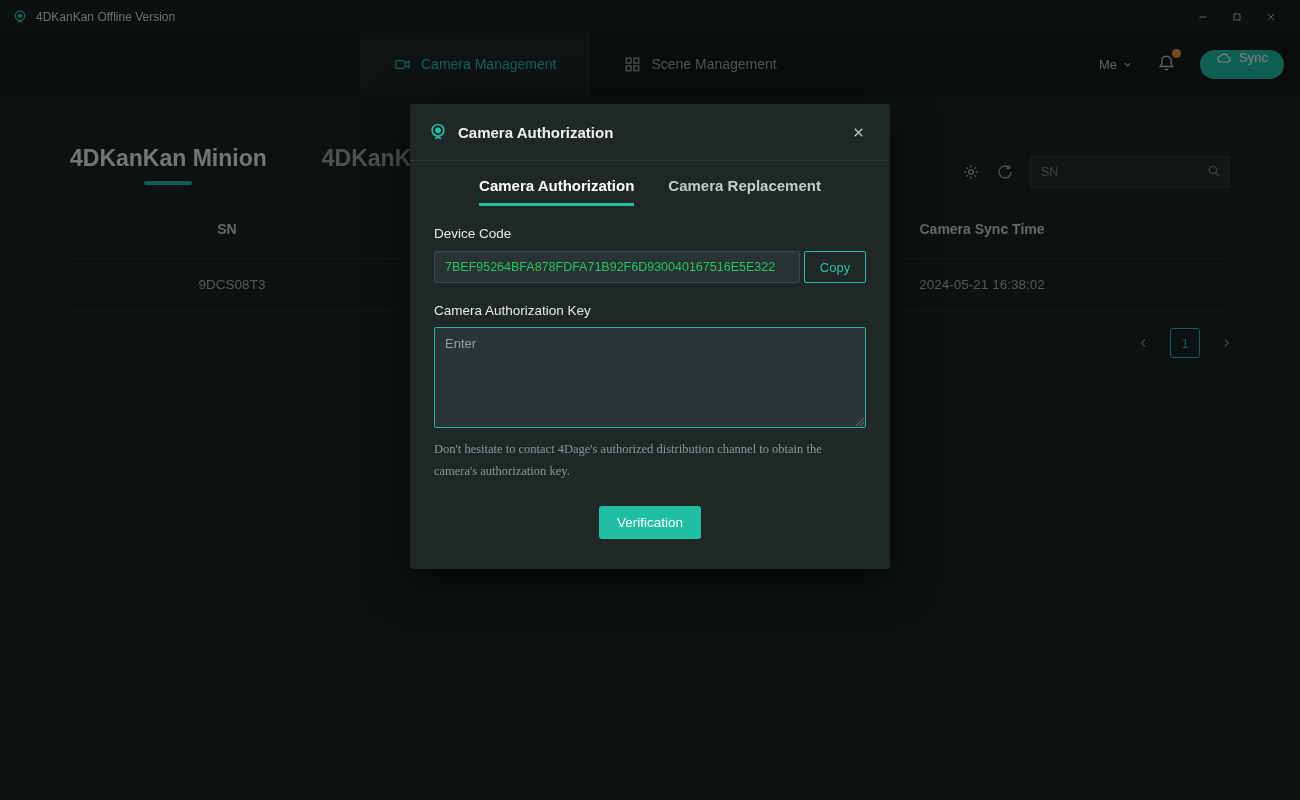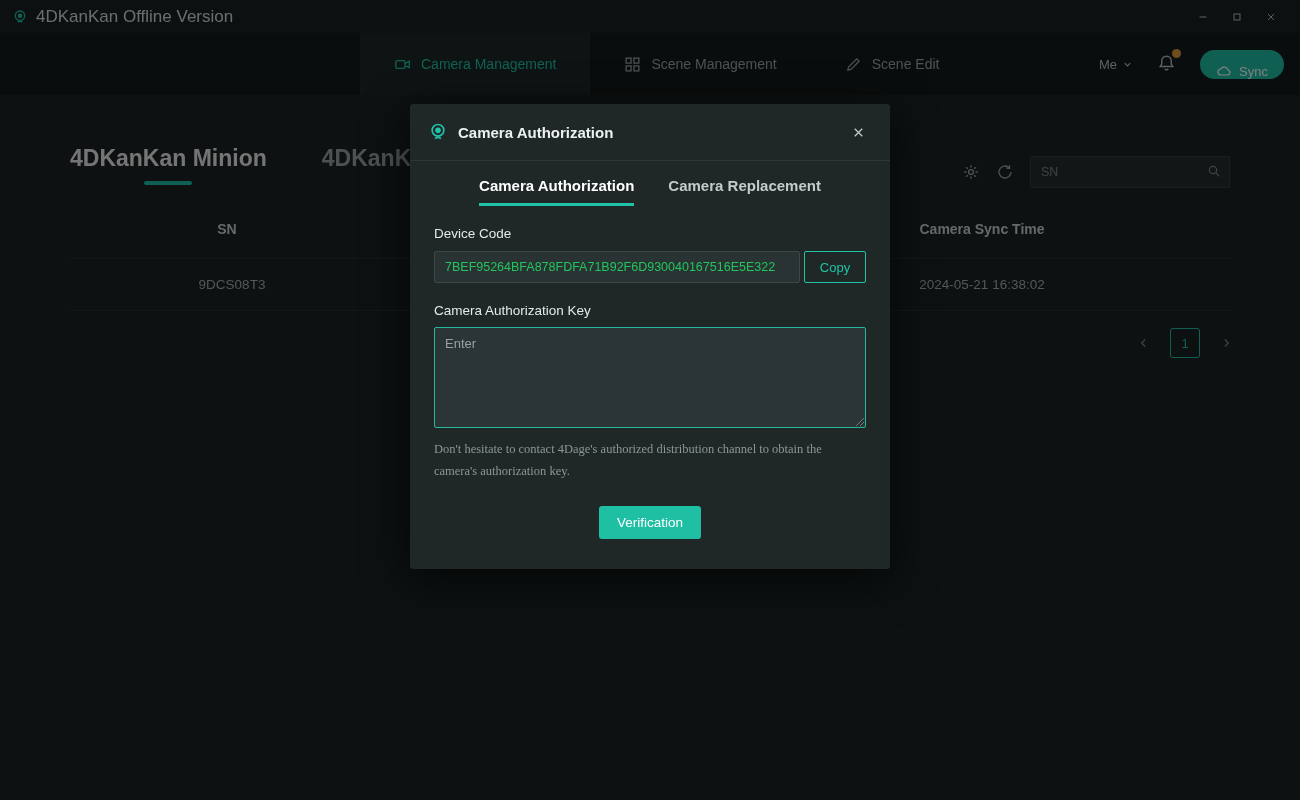--- a/index.html
+++ b/index.html
@@ -4,42 +4,42 @@
 <style>
   * { margin:0; padding:0; box-sizing:border-box; }
   html,body { width:1300px; height:800px; overflow:hidden; background:#000; }
   #app { position:relative; width:1300px; height:800px; overflow:hidden;
          font-family:"Liberation Sans", sans-serif; background:#1b2222; }
 
   
   .titlebar { position:absolute; top:0; left:0; right:0; height:33px;
               background:#1a2121; display:flex; align-items:center; padding:0 12px; }
   .app-logo { width:16px; height:16px; color:#21c3a8; margin-right:8px; flex:none; }
-  .app-title { font-size:17px; color:#d6dcdc; }
+  .app-title { font-size:12px; color:#d6dcdc; }
   .win-controls { margin-left:auto; display:flex; }
   .win-btn { width:34px; height:33px; display:flex; align-items:center;
              justify-content:center; color:#b9c0c0; cursor:pointer; }
   .win-btn svg { width:12px; height:12px; }
 
   
   .navbar { position:absolute; top:33px; left:0; right:0; height:62px; background:#141b1b; }
   .nav-center { position:absolute; left:360px; top:0; height:62px; display:flex; }
   .nav-item { display:flex; align-items:center; gap:10px; padding:0 34px;
               color:#9aa4a4; font-size:14px; cursor:pointer; white-space:nowrap; }
   .nav-item.active { background:#1d2726; color:#21c3a8; }
   .nav-icon { width:17px; height:17px; flex:none; }
   .nav-right { position:absolute; right:16px; top:0; height:62px;
                display:flex; align-items:center; gap:24px; }
   .me { display:flex; align-items:center; gap:5px; color:#b9c0c0; font-size:13px; cursor:pointer; }
   .me svg { width:11px; height:11px; }
   .bell-wrap { position:relative; color:#b9c0c0; cursor:pointer; }
   .bell-wrap svg { width:19px; height:19px; }
   .badge { position:absolute; top:-4px; right:-5px; width:9px; height:9px;
            border-radius:50%; background:#e0983c; }
-  .sync-btn { display:flex; align-items:flex-end; gap:7px; background:#1fbfa4; color:#fff;
+  .sync-btn { display:flex; align-items:flex-start; gap:7px; background:#1fbfa4; color:#fff;
               font-size:13px; height:29px; padding:0 16px; border-radius:15px;
               border:none; cursor:pointer; }
   .sync-btn svg { width:16px; height:16px; }
 
   
   .content { position:absolute; top:95px; left:0; right:0; bottom:0; background:#1b2222; }
   .page-tabs { position:absolute; top:50px; left:70px; display:flex; gap:55px; }
   .page-tab { font-size:23px; font-weight:bold; color:#9aa2a2; padding-bottom:13px;
               position:relative; cursor:pointer; white-space:nowrap; }
   .page-tab.active { color:#e8eded; }
@@ -155,28 +155,20 @@
         <span class="nav-icon">
           <svg viewBox="0 0 24 24" fill="none" stroke="currentColor" stroke-width="1.8">
             <rect x="3" y="3" width="7" height="7"></rect>
               <rect x="14" y="3" width="7" height="7"></rect>
             <rect x="3" y="14" width="7" height="7"></rect>
               <rect x="14" y="14" width="7" height="7"></rect>
           </svg>
         </span>
         <span>Scene Management</span>
       </div>
-      <div class="nav-item">
-        <span class="nav-icon">
-          <svg viewBox="0 0 24 24" fill="none" stroke="currentColor" stroke-width="1.8">
-            <path d="M4 20l4.5-1L20 7.5 16.5 4 5 15.5 4 20z"></path>
-          </svg>
-        </span>
-        <span>Scene Edit</span>
-      </div>
     </div>
     <div class="nav-right">
       <span class="me">
         <span>Me</span>
         <svg viewBox="0 0 24 24" fill="none" stroke="currentColor" stroke-width="2.4">
             <path d="M6 9l6 6 6-6"></path>
           </svg>
       </span>
       <span class="bell-wrap">
         <svg viewBox="0 0 24 24" fill="none" stroke="currentColor" stroke-width="1.8">

